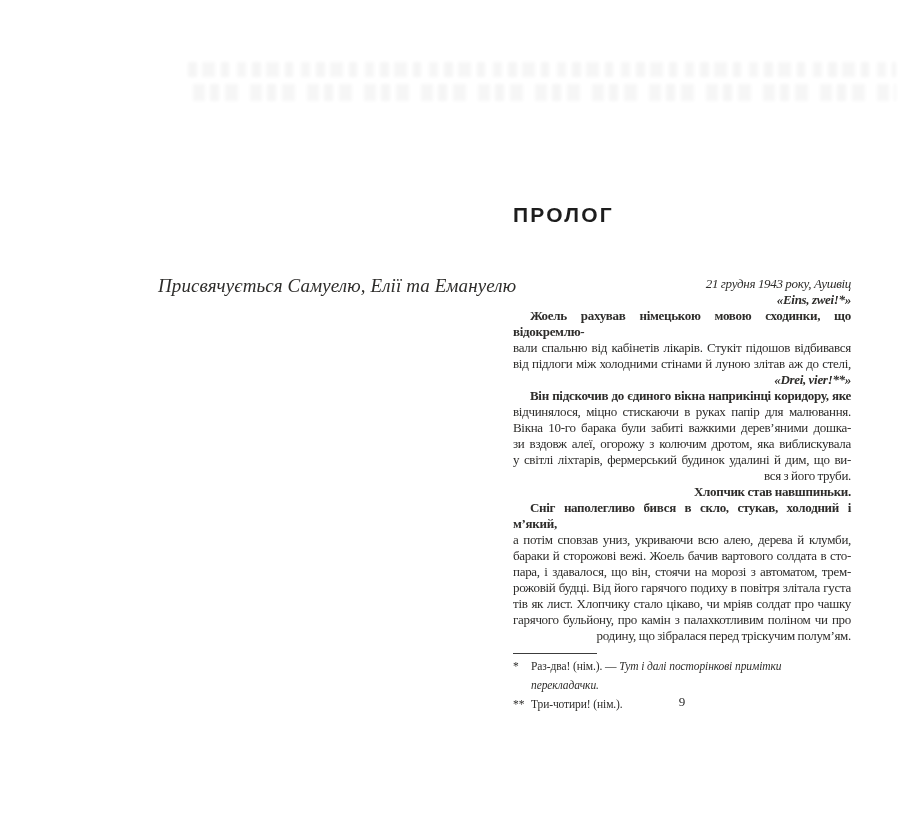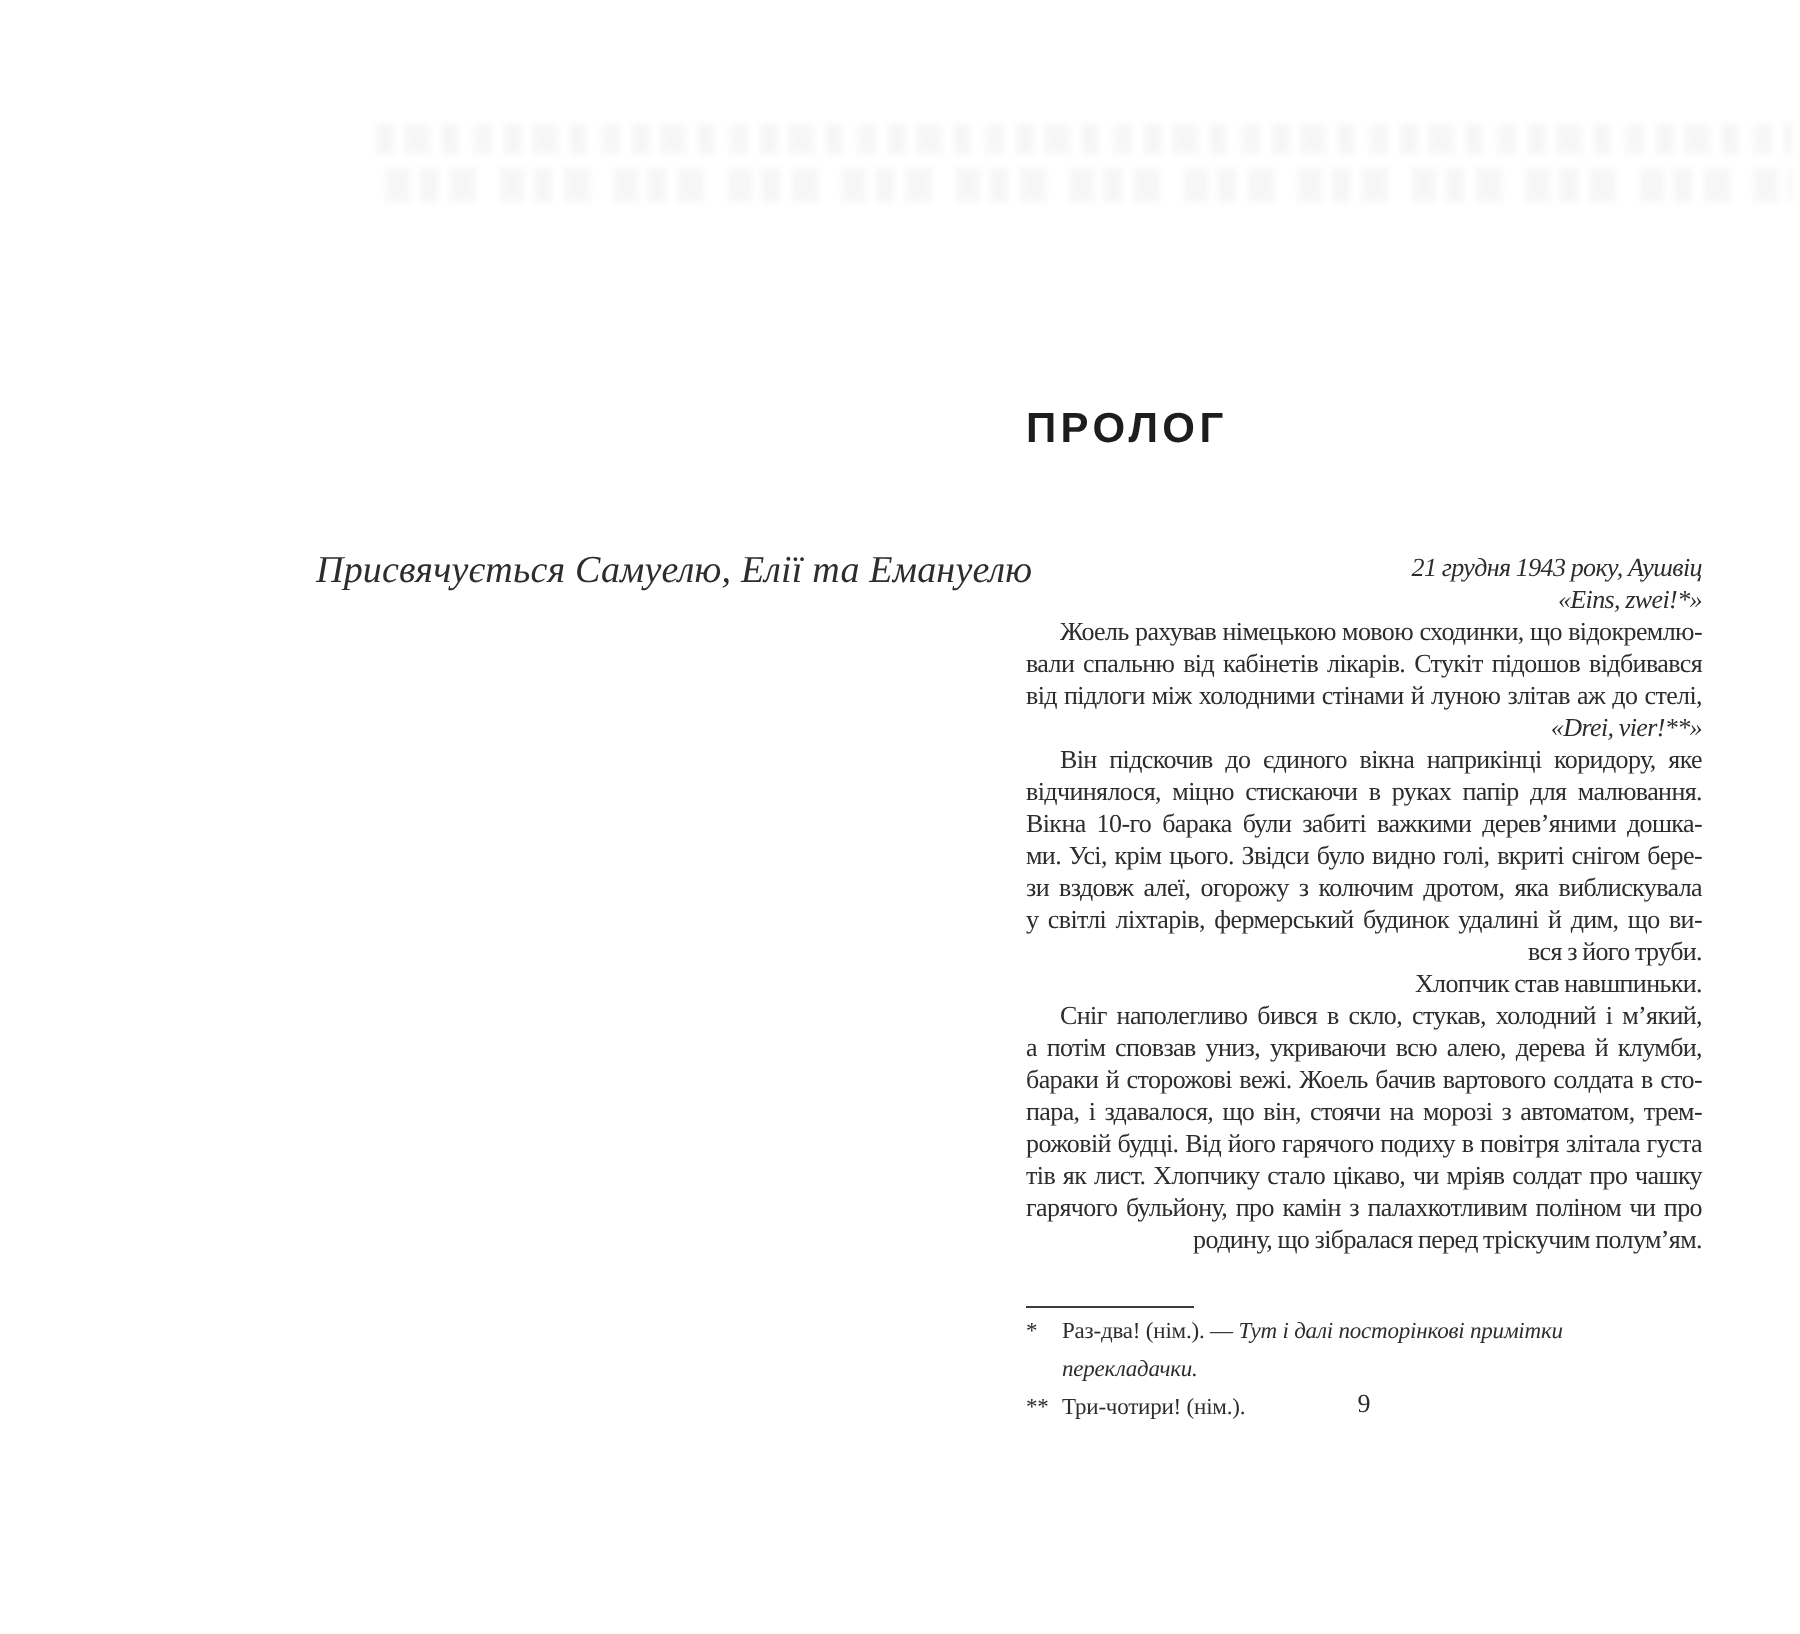--- a/index.html
+++ b/index.html
@@ -54,21 +54,21 @@
     position: absolute;
     left: 513px; top: 276px;
     width: 338px;
     font-size: 13px;
     line-height: 16px;
     letter-spacing: -0.3px;
     word-spacing: -0.3px;
   }
   .line { min-height: 16px; text-align: right; }
   .line.it { font-style: italic; }
-  .line.ind { text-indent: 17px; }
+  .line.ind { text-indent: 17px; font-weight: bold; }
   .line.just { text-align: justify; text-align-last: justify; }
 
   .footnotes {
     position: absolute;
     left: 513px; top: 653px;
     width: 338px;
     font-size: 11.5px;
     line-height: 19px;
     letter-spacing: -0.1px;
   }
@@ -102,21 +102,20 @@
 <div class="body-text">
     <div class="line it">21 грудня 1943 року, Аушвіц</div>
     <div class="line it ind">«Eins, zwei!*»</div>
     <div class="line ind just">Жоель рахував німецькою мовою сходинки, що відокремлю-</div>
     <div class="line just">вали спальню від кабінетів лікарів. Стукіт підошов відбивався</div>
     <div class="line just">від підлоги між холодними стінами й луною злітав аж до стелі,</div>
     <div class="line it ind">«Drei, vier!**»</div>
     <div class="line ind just">Він підскочив до єдиного вікна наприкінці коридору, яке</div>
     <div class="line just">відчинялося, міцно стискаючи в руках папір для малювання.</div>
     <div class="line just">Вікна 10-го барака були забиті важкими дерев’яними дошка-</div>
-    <div class="line just">ми. Усі, крім цього. Звідси було видно голі, вкриті снігом бере-</div>
     <div class="line just">зи вздовж алеї, огорожу з колючим дротом, яка виблискувала</div>
     <div class="line just">у світлі ліхтарів, фермерський будинок удалині й дим, що ви-</div>
     <div class="line">вся з його труби.</div>
     <div class="line ind">Хлопчик став навшпиньки.</div>
     <div class="line ind just">Сніг наполегливо бився в скло, стукав, холодний і м’який,</div>
     <div class="line just">а потім сповзав униз, укриваючи всю алею, дерева й клумби,</div>
     <div class="line just">бараки й сторожові вежі. Жоель бачив вартового солдата в сто-</div>
     <div class="line just">пара, і здавалося, що він, стоячи на морозі з автоматом, трем-</div>
     <div class="line just">рожовій будці. Від його гарячого подиху в повітря злітала густа</div>
     <div class="line just">тів як лист. Хлопчику стало цікаво, чи мріяв солдат про чашку</div>

